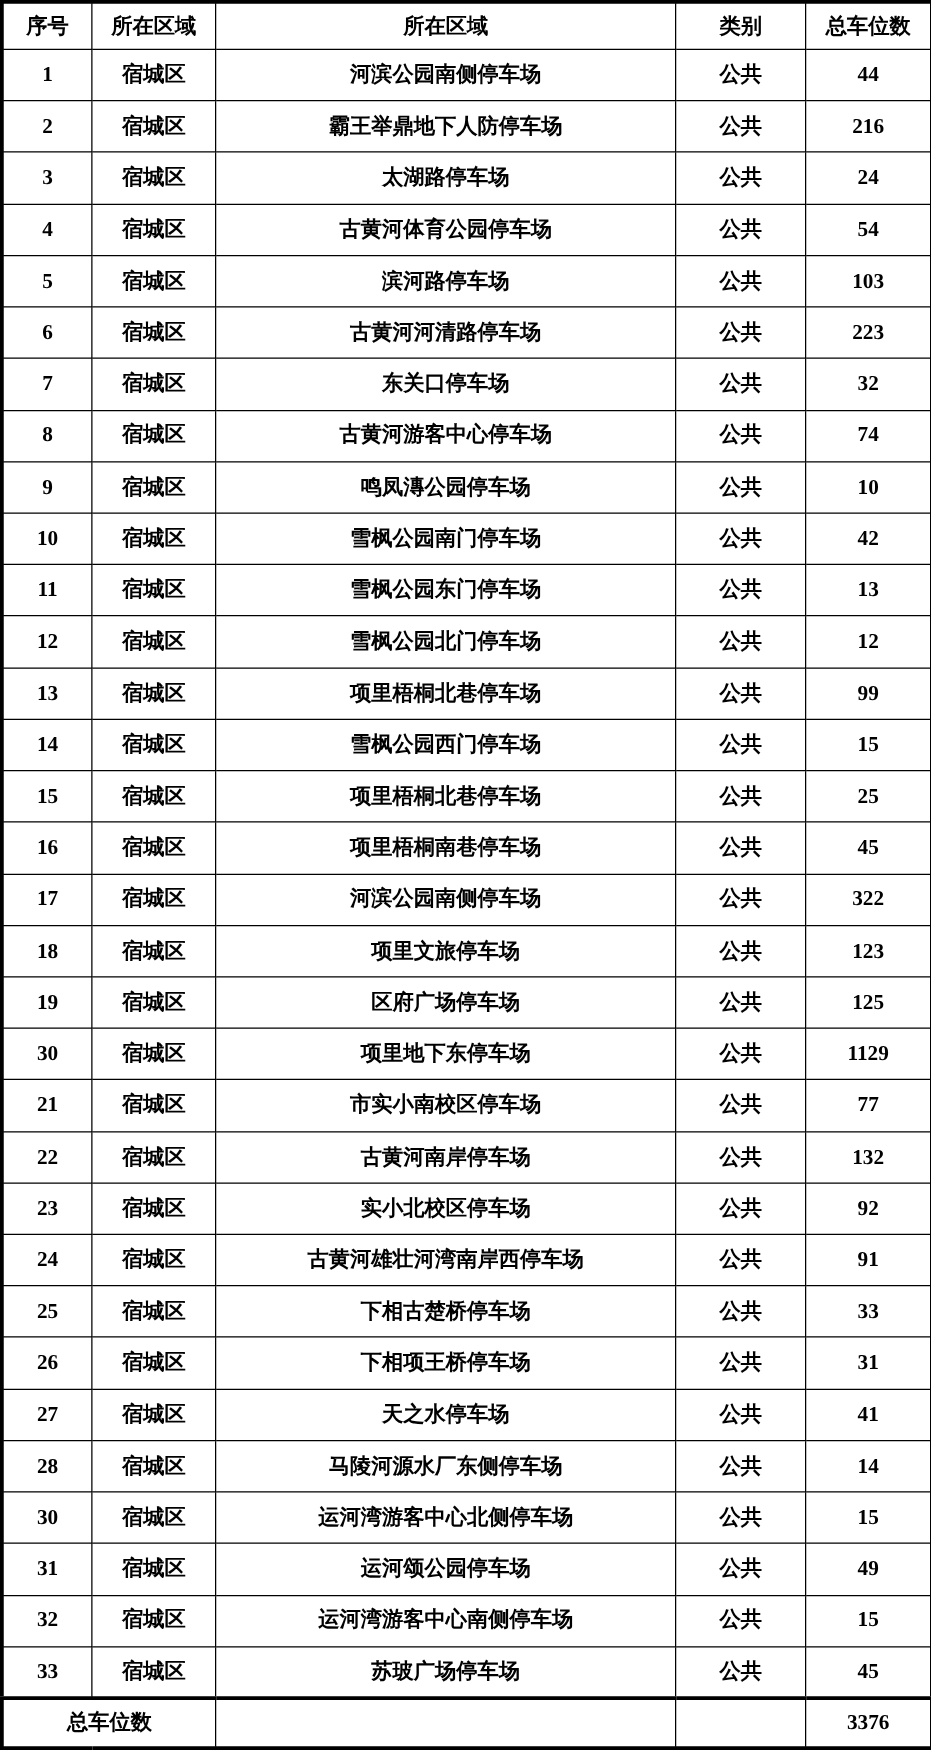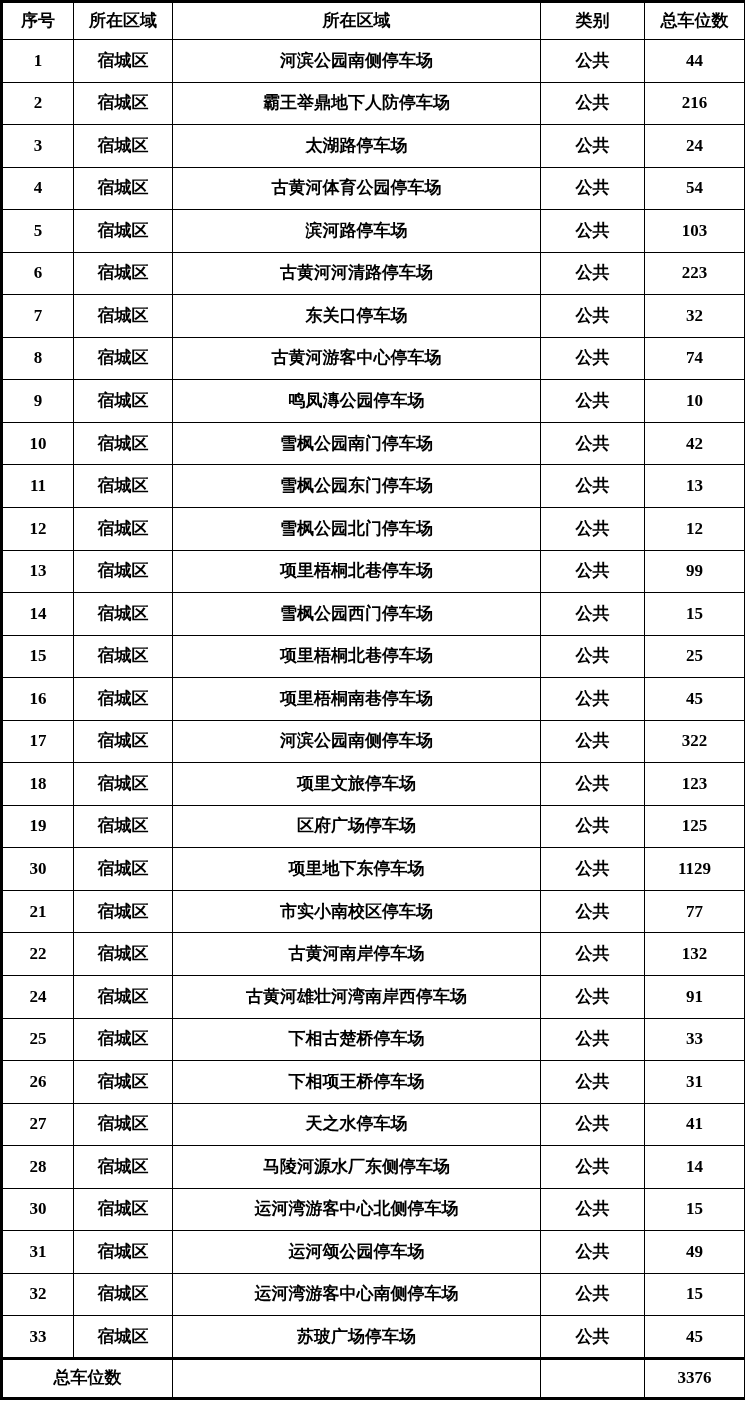--- a/index.html
+++ b/index.html
@@ -218,20 +218,27 @@
           <td>77</td>
         </tr>
         <tr>
           <td>22</td>
           <td>宿城区</td>
           <td>古黄河南岸停车场</td>
           <td>公共</td>
           <td>132</td>
         </tr>
         <tr>
+          <td>23</td>
+          <td>宿城区</td>
+          <td>实小北校区停车场</td>
+          <td>公共</td>
+          <td>92</td>
+        </tr>
+        <tr>
           <td>24</td>
           <td>宿城区</td>
           <td>古黄河雄壮河湾南岸西停车场</td>
           <td>公共</td>
           <td>91</td>
         </tr>
         <tr>
           <td>25</td>
           <td>宿城区</td>
           <td>下相古楚桥停车场</td>

